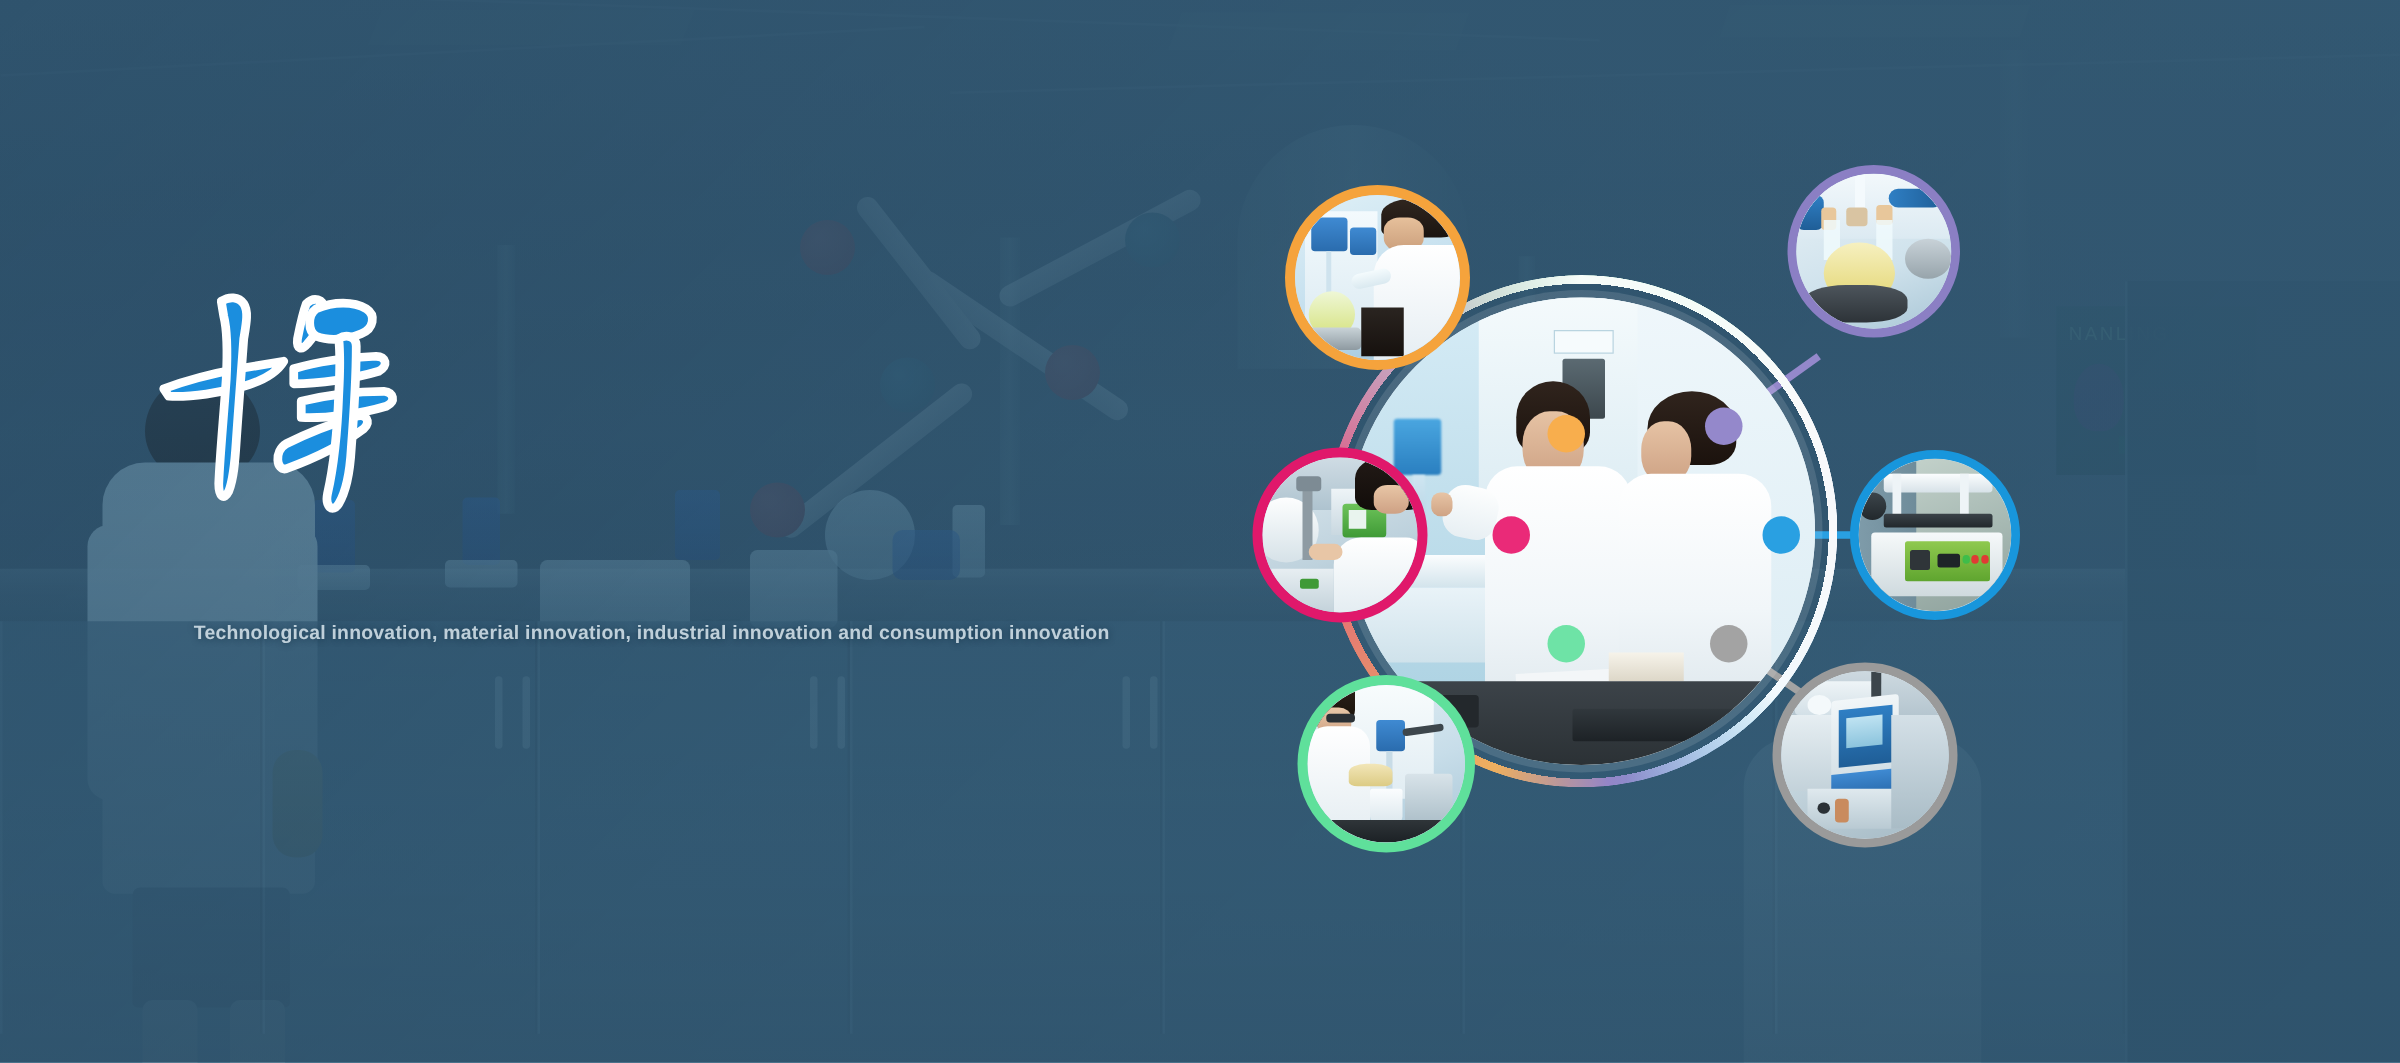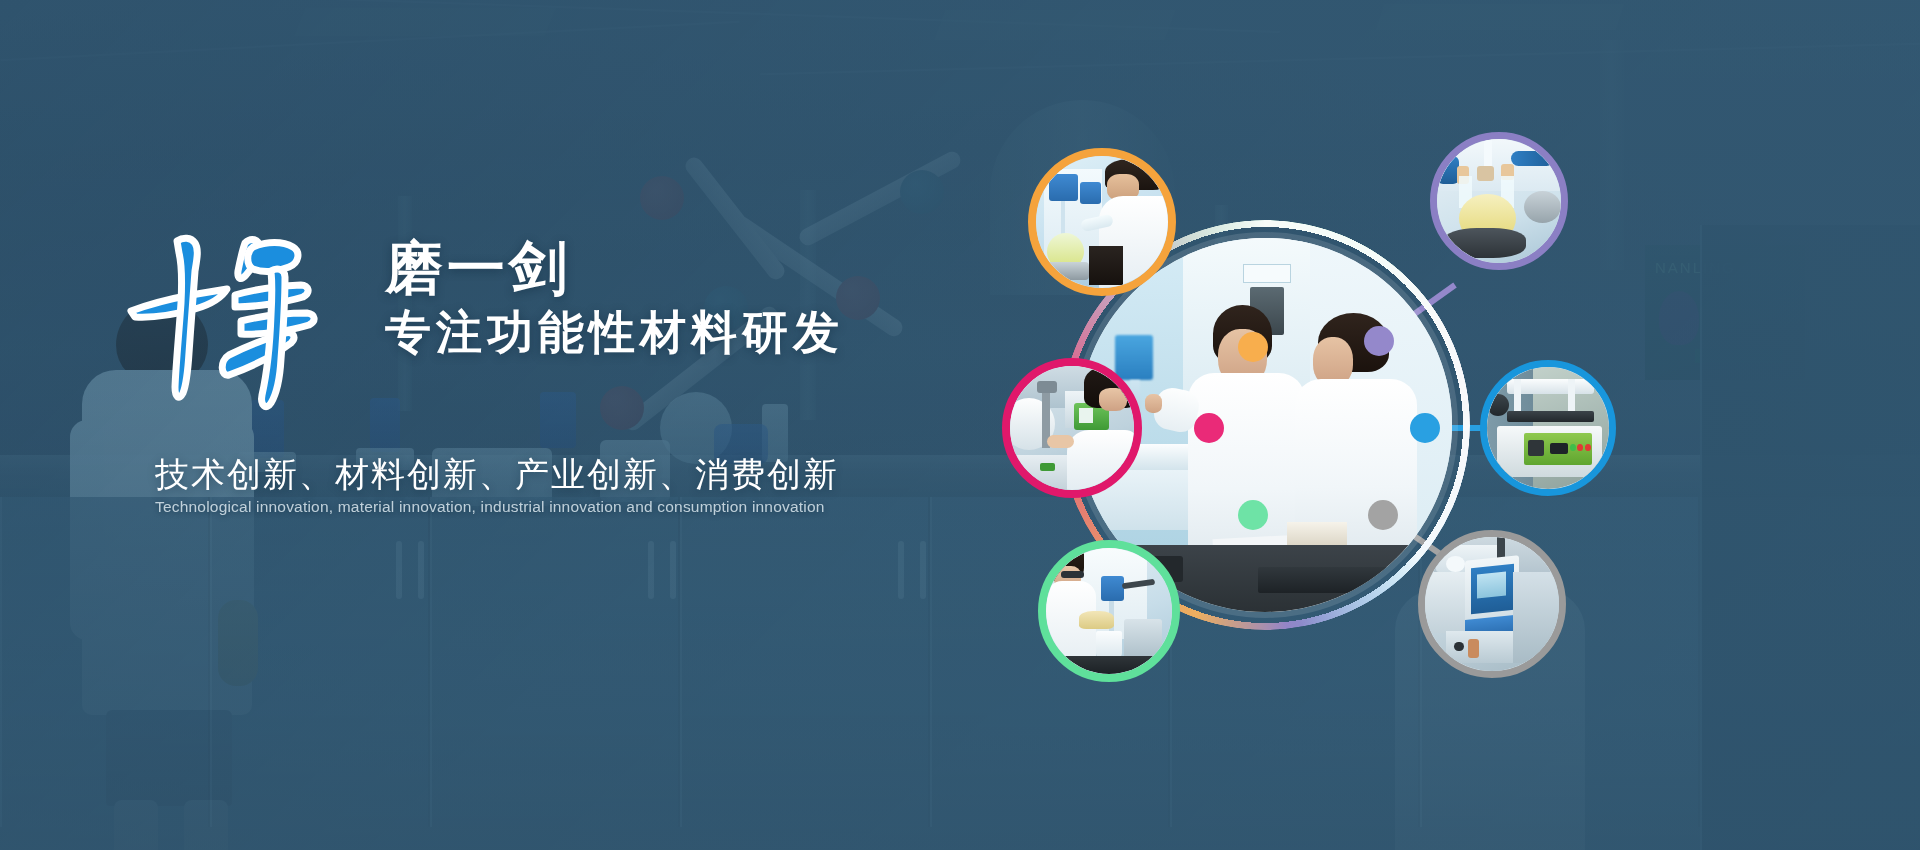--- a/index.html
+++ b/index.html
@@ -135,21 +135,21 @@
 
   .tagline{
     position:absolute; left:155px; top:452px;
     color:#ffffff; font-size:34px; letter-spacing:2px; font-weight:400;
     text-shadow:0 2px 9px rgba(10,35,55,.45);
     white-space:nowrap;
   }
   .tagline-en{
     position:absolute; left:155px; top:498px;
     color:rgba(229,240,246,.80); font-size:15.5px; letter-spacing:.2px;
-    font-weight:400; white-space:nowrap;
+    font-weight:700; white-space:nowrap;
     text-shadow:0 1px 5px rgba(10,35,55,.5);
   }
 
   
   .cluster{position:absolute; left:1000px; top:110px; width:620px; height:620px;}
 
   
   .ring{
     position:absolute; left:60px; top:110px; width:410px; height:410px;
     border-radius:50%;
@@ -374,26 +374,21 @@
           <path d="M104,130 C120,122 140,114 160,108 C168,106 172,112 166,118
                    C150,130 126,142 104,150 C96,152 94,136 104,130 Z"></path>
 
           <path d="M146,46 C152,42 160,44 160,52 C160,76 158,108 156,134
                    C155,152 152,168 146,178 C141,186 135,180 137,170
                    C142,148 145,118 146,90 C147,72 147,56 146,46 Z"></path>
         </g>
       </svg>
     </div>
 
-    <div class="headline">
-      <span>磨一剑</span>
-      <span class="l2">专注功能性材料研发</span>
-    </div>
-
-    <div class="tagline">技术创新、材料创新、产业创新、消费创新</div>
+
     <div class="tagline-en">Technological innovation, material innovation, industrial innovation and consumption innovation</div>
   </div>
 
   <div class="cluster">
 
     <svg class="connectors" viewBox="0 0 620 620" xmlns="http://www.w3.org/2000/svg">
       <line x1="175" y1="185" x2="253" y2="235" stroke="#f8ae4d" stroke-width="6"></line>
       <line x1="455" y1="175" x2="378" y2="230" stroke="#9488cb" stroke-width="6"></line>
       <line x1="140" y1="318" x2="208" y2="318" stroke="#ea2a78" stroke-width="6"></line>
       <line x1="492" y1="318" x2="424" y2="318" stroke="#29a0e2" stroke-width="6"></line>

